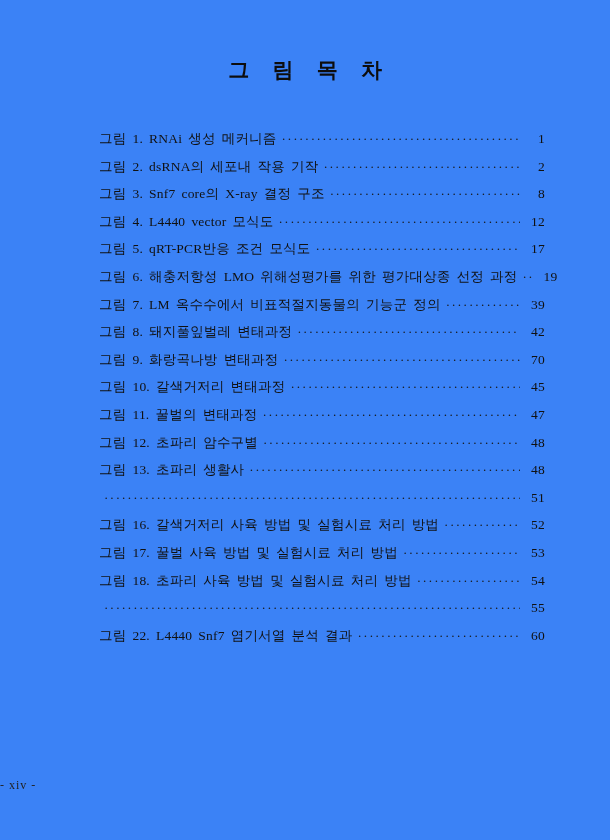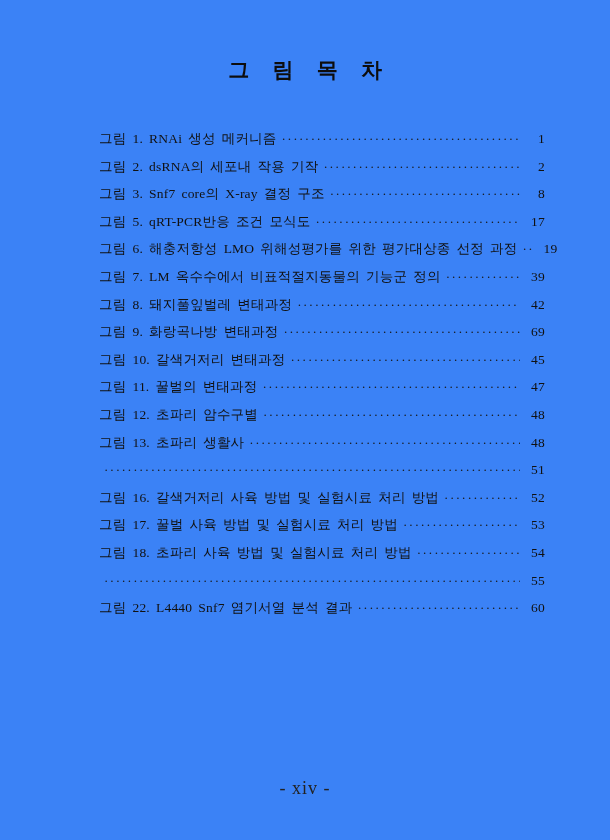--- a/index.html
+++ b/index.html
@@ -65,22 +65,21 @@
     white-space: nowrap;
     min-width: 22px;
     text-align: right;
     letter-spacing: 0.3px;
   }
   .footer {
     position: absolute;
     top: 778px;
     left: 0;
     right: 0;
-    text-align: center;
-    font-size: 18px;
+    font-size: 12px;
     letter-spacing: 1px;
     color: #222222;
   }
 </style>
 </head>
 <body>
 
 <div class="page">
 
   <h1 class="doc-title">그 림 목 차</h1>
@@ -97,20 +96,25 @@
     <span class="leader"></span>
     <span class="entry-page">2</span>
   </div>
 
   <div class="entry">
     <span class="entry-label">그림 3. Snf7 core의 X-ray 결정 구조</span>
     <span class="leader"></span>
     <span class="entry-page">8</span>
   </div>
 
+  <div class="entry">
+    <span class="entry-label">그림 4. L4440 vector 모식도</span>
+    <span class="leader"></span>
+    <span class="entry-page">12</span>
+  </div>
 
   <div class="entry">
     <span class="entry-label">그림 5. qRT-PCR반응 조건 모식도</span>
     <span class="leader"></span>
     <span class="entry-page">17</span>
   </div>
 
   <div class="entry">
     <span class="entry-label">그림 6. 해충저항성 LMO 위해성평가를 위한 평가대상종 선정 과정</span>
     <span class="leader"></span>
@@ -125,21 +129,21 @@
 
   <div class="entry">
     <span class="entry-label">그림 8. 돼지풀잎벌레 변태과정</span>
     <span class="leader"></span>
     <span class="entry-page">42</span>
   </div>
 
   <div class="entry">
     <span class="entry-label">그림 9. 화랑곡나방 변태과정</span>
     <span class="leader"></span>
-    <span class="entry-page">69</span>
+    <span class="entry-page">70</span>
   </div>
 
   <div class="entry">
     <span class="entry-label">그림 10. 갈색거저리 변태과정</span>
     <span class="leader"></span>
     <span class="entry-page">45</span>
   </div>
 
   <div class="entry">
     <span class="entry-label">그림 11. 꿀벌의 변태과정</span>

